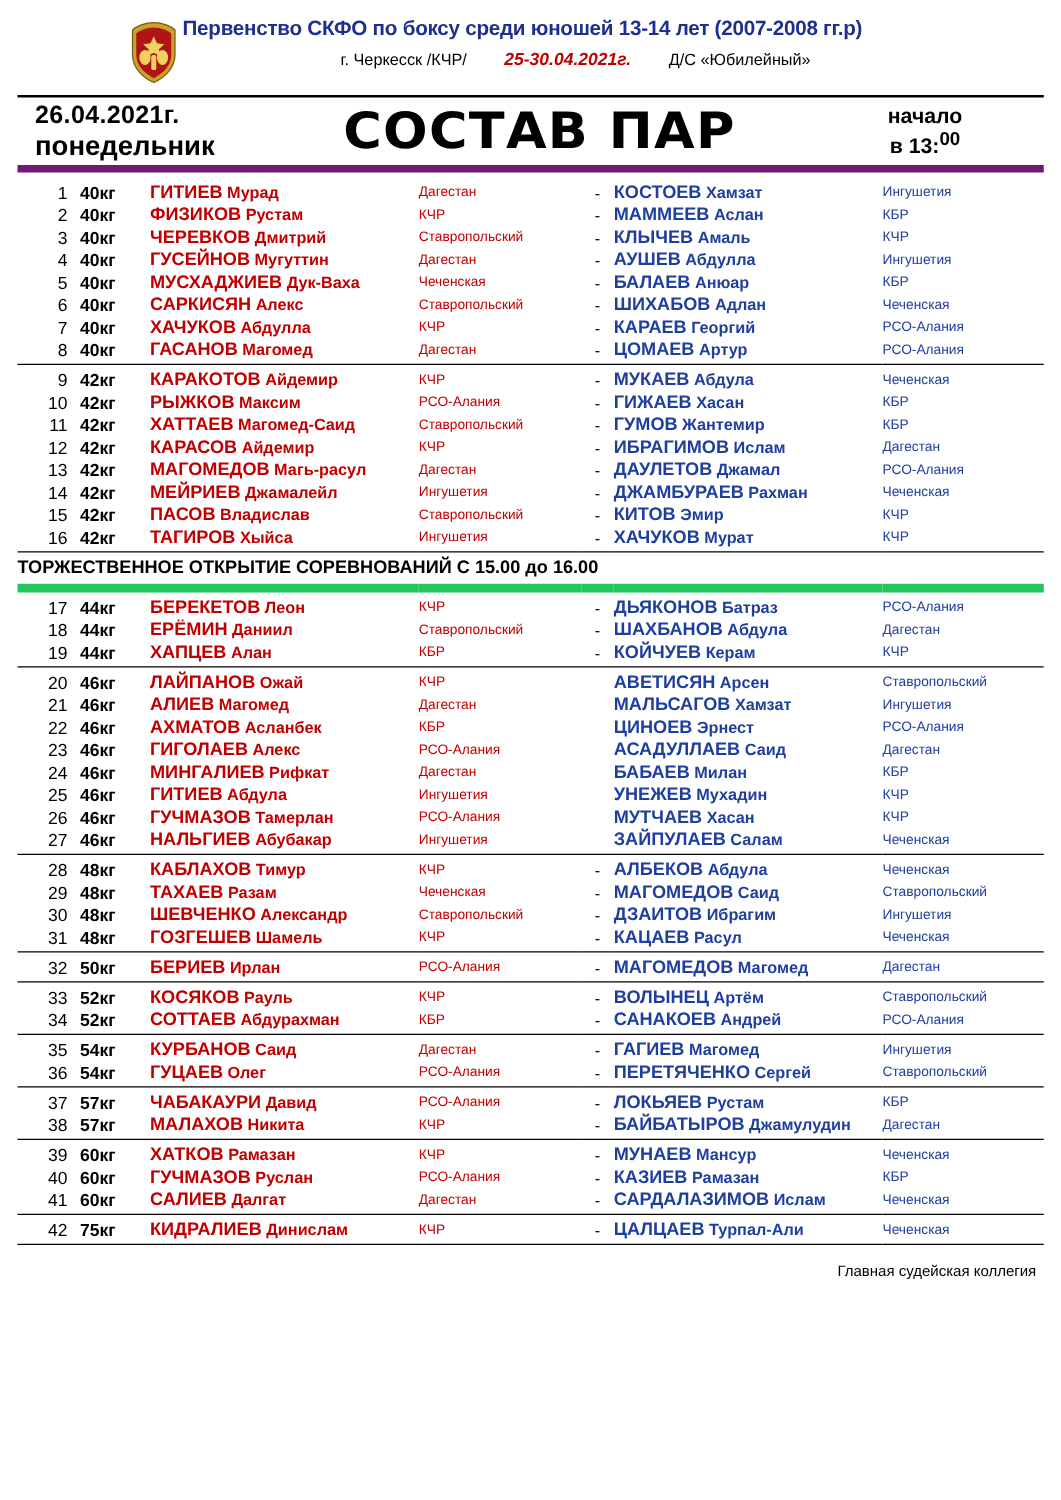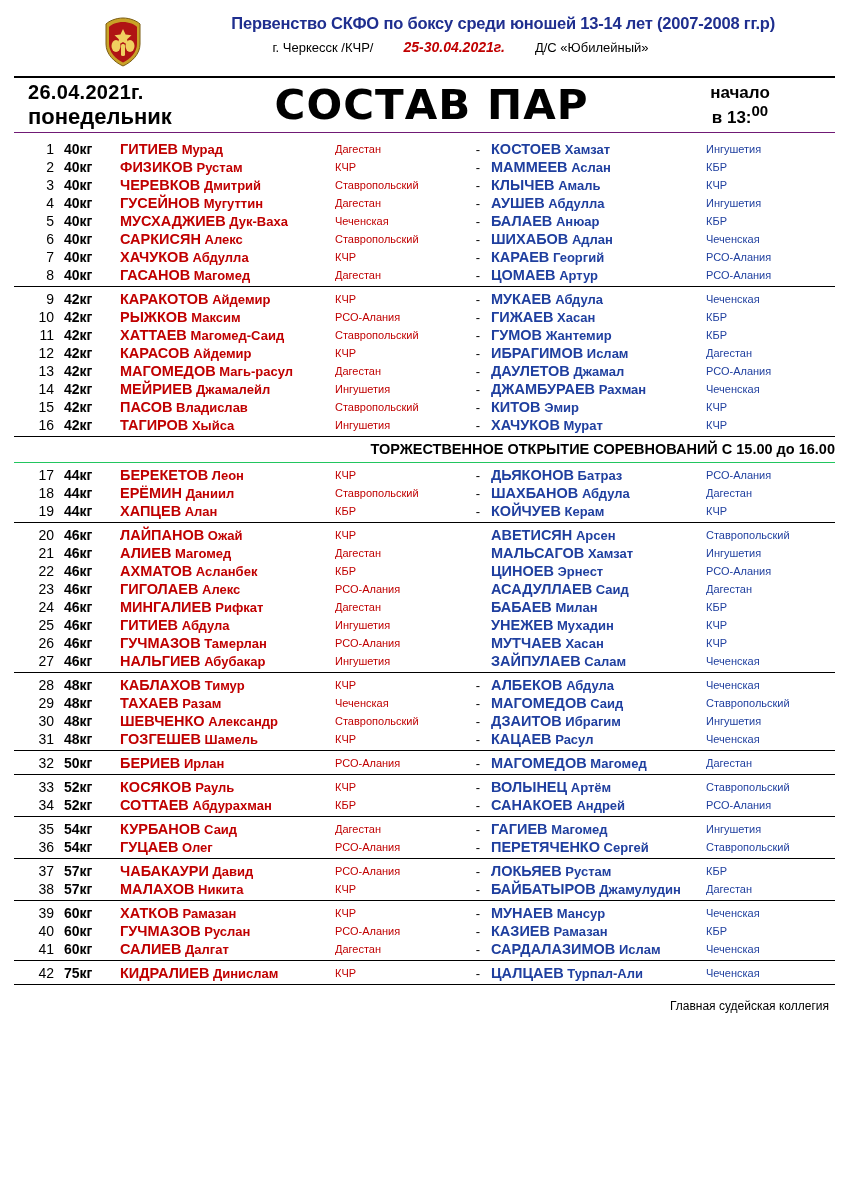--- a/index.html
+++ b/index.html
@@ -30,21 +30,21 @@
     width: 46px;
     height: 52px;
     flex: 0 0 46px;
     position: relative;
     margin-left: 86px;
     margin-top: 2px;
   }
   .emblem svg { display:block; }
   .header-text {
     flex: 1 1 auto;
-    text-align: right;
+    text-align: left;
     padding-right: 60px;
   }
   .title-main {
     color: #1f2f8f;
     font-weight: bold;
     font-size: 16.5px;
     letter-spacing: -0.2px;
     white-space: nowrap;
   }
   .subtitle-row {
@@ -61,21 +61,21 @@
     color: #c00000;
     font-weight: bold;
     font-style: italic;
     font-size: 14px;
   }
   .sub-place { color: #000; }
 
   
   .title-band {
     border-top: 2px solid #000;
-    border-bottom: 1px solid #701a75;
+    border-bottom: 6px solid #701a75;
     margin-top: 6px;
     display: flex;
     align-items: center;
     height: 54px;
     position: relative;
   }
   .band-left {
     width: 190px;
     padding-left: 14px;
     line-height: 1.15;
@@ -162,25 +162,25 @@
   td.c-blue .nm { font-size: 13px; }
   td.c-bluereg {
     color: #1f3f9f;
     font-size: 11px;
   }
 
   tr.grp-end td { border-bottom: 1px solid #000; padding-bottom: 3px; }
   tr.grp-start td { padding-top: 4px; }
 
   tr.banner td {
-    text-align: right;
+    text-align: left;
     font-weight: bold;
     font-size: 14.5px;
     padding: 4px 0 5px 0;
-    border-bottom: 1px solid #22c55e;
+    border-bottom: 7px solid #22c55e;
     color: #000;
   }
 
   .footer {
     text-align: right;
     font-size: 12px;
     padding: 14px 6px 0 0;
     color: #000;
   }
 </style>

